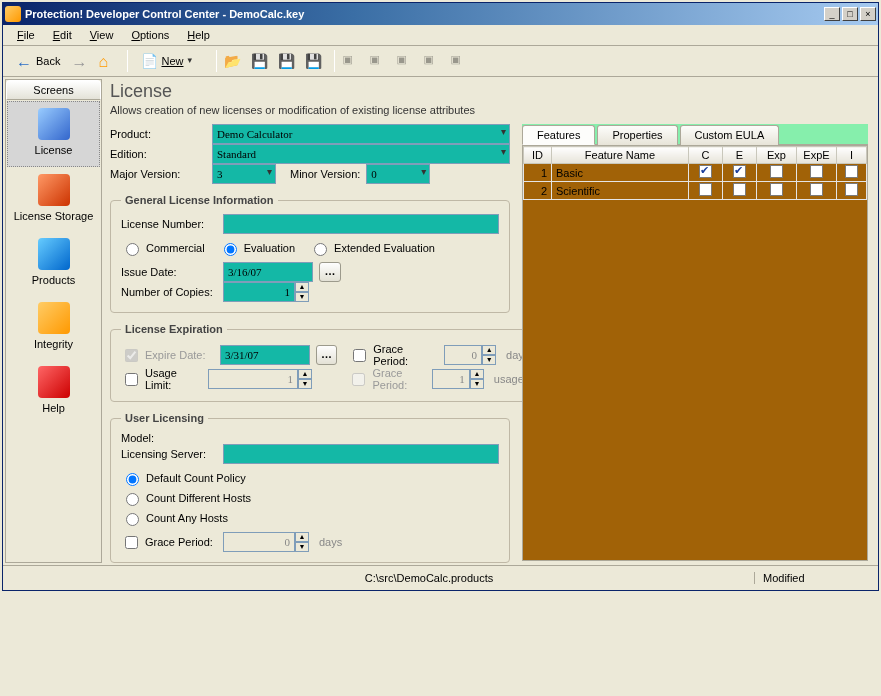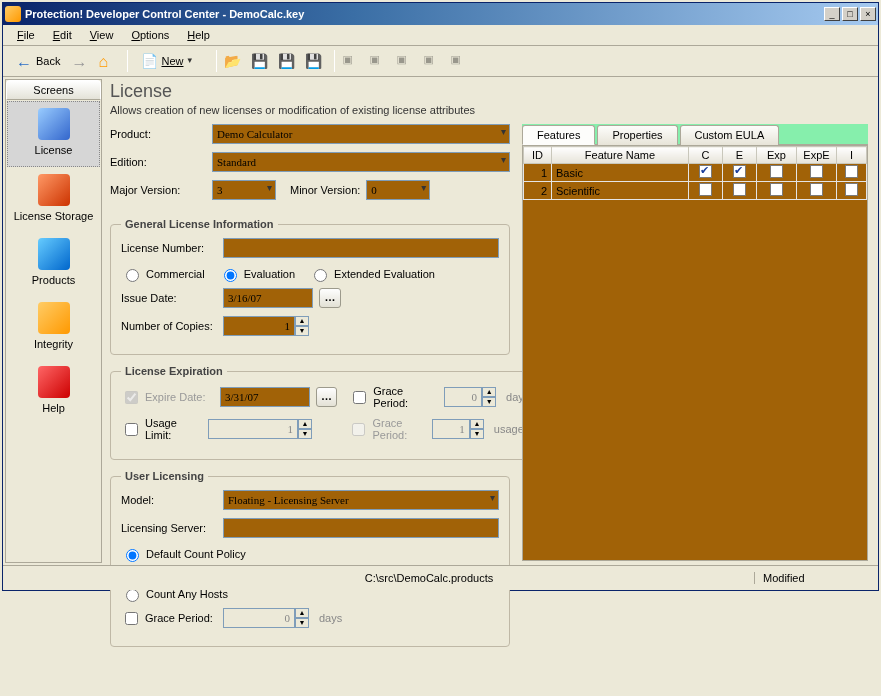--- a/index.html
+++ b/index.html
@@ -124,26 +124,26 @@
     padding:2px 8px 2px 4px;
   }
   .page-title { font-size:18px; font-family:Verdana,sans-serif; color:#555; margin:0; }
   .page-sub { color:#333; margin:2px 0 8px 0; }
   .columns {
     display:flex; gap:12px; flex:1; min-height:0;
   }
   .col-left { width:400px; display:flex; flex-direction:column; gap:10px; }
   .col-right { flex:1; display:flex; flex-direction:column; }
   .form-row {
-    display:flex; align-items:center; gap:6px; margin-bottom:8px;
+    display:flex; align-items:center; gap:6px; 
   }
   .form-label { width:96px; }
   .select, .input {
     border:1px solid #7f9db9;
-    background:#a16207;
+    background:#14b8a6;
     height:20px;
     padding:1px 4px;
     font:11px Tahoma;
   }
   .input[disabled], .select[disabled] { background:#ece9d8; color:#888; }
   .select { appearance:none; -webkit-appearance:none; padding-right:18px; }
   .select-wrap { position:relative; display:inline-block; }
   .select-wrap::after {
     content:"▾"; position:absolute; right:4px; top:2px; pointer-events:none;
     color:#333; font-size:10px;
@@ -448,25 +448,20 @@
                   </div>
               </div>
               <span class="unit">usages</span>
             </div>
           </fieldset>
 
           <fieldset class="group">
             <legend>User Licensing</legend>
             <div class="form-row">
               <div class="form-label">Model:</div>
-              <span class="select-wrap" style="flex:1">
-                <select class="select" style="width:100%">
-                  <option>Floating - Licensing Server</option>
-                </select>
-              </span>
             </div>
             <div class="form-row">
               <div class="form-label">Licensing Server:</div>
               <input class="input" style="flex: 1 1 0%;" value="">
             </div>
             <div class="radio-row" style="flex-direction:column;align-items:flex-start;gap:4px">
               <label class="radio">
                   <input type="radio" name="pol" checked="" style="">
                   <span>Default Count Policy</span>
                 </label>

